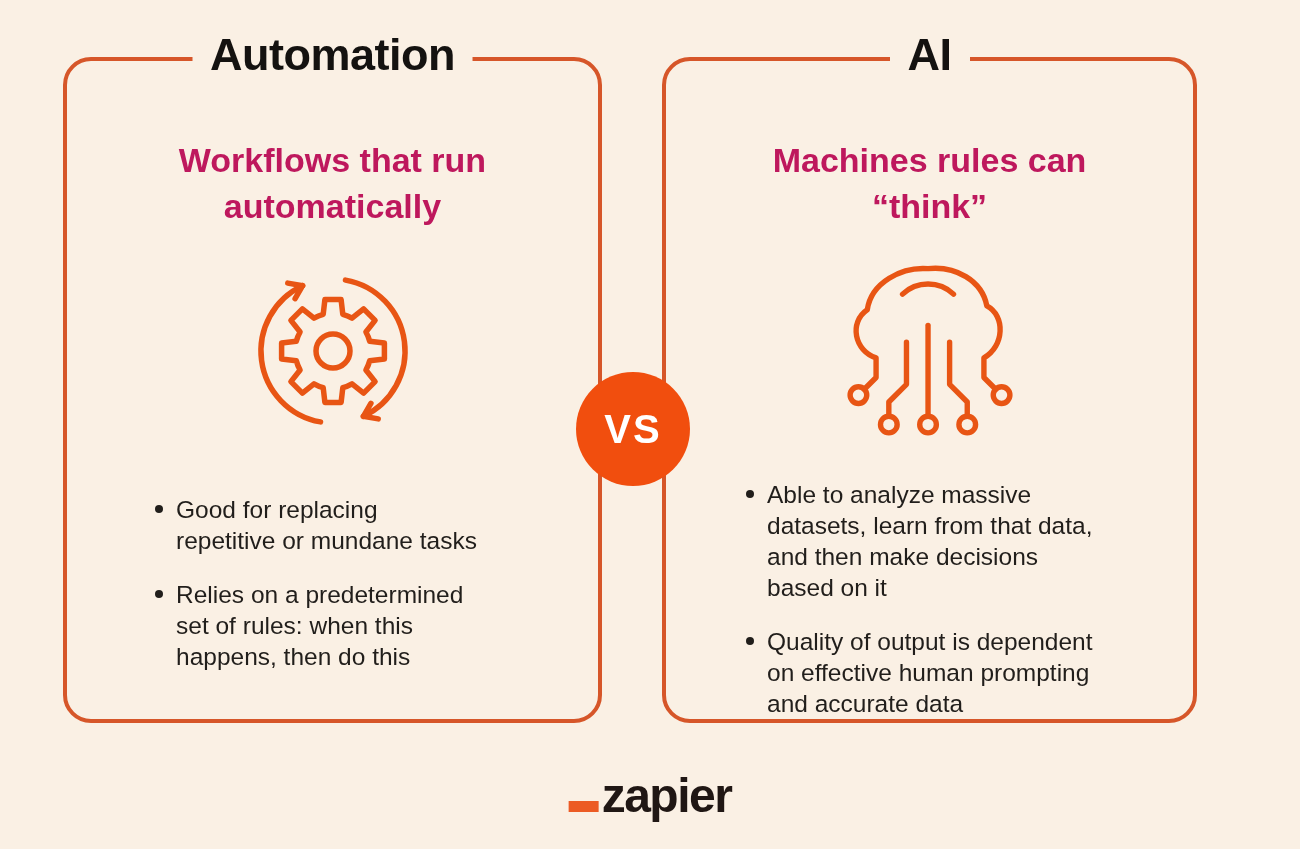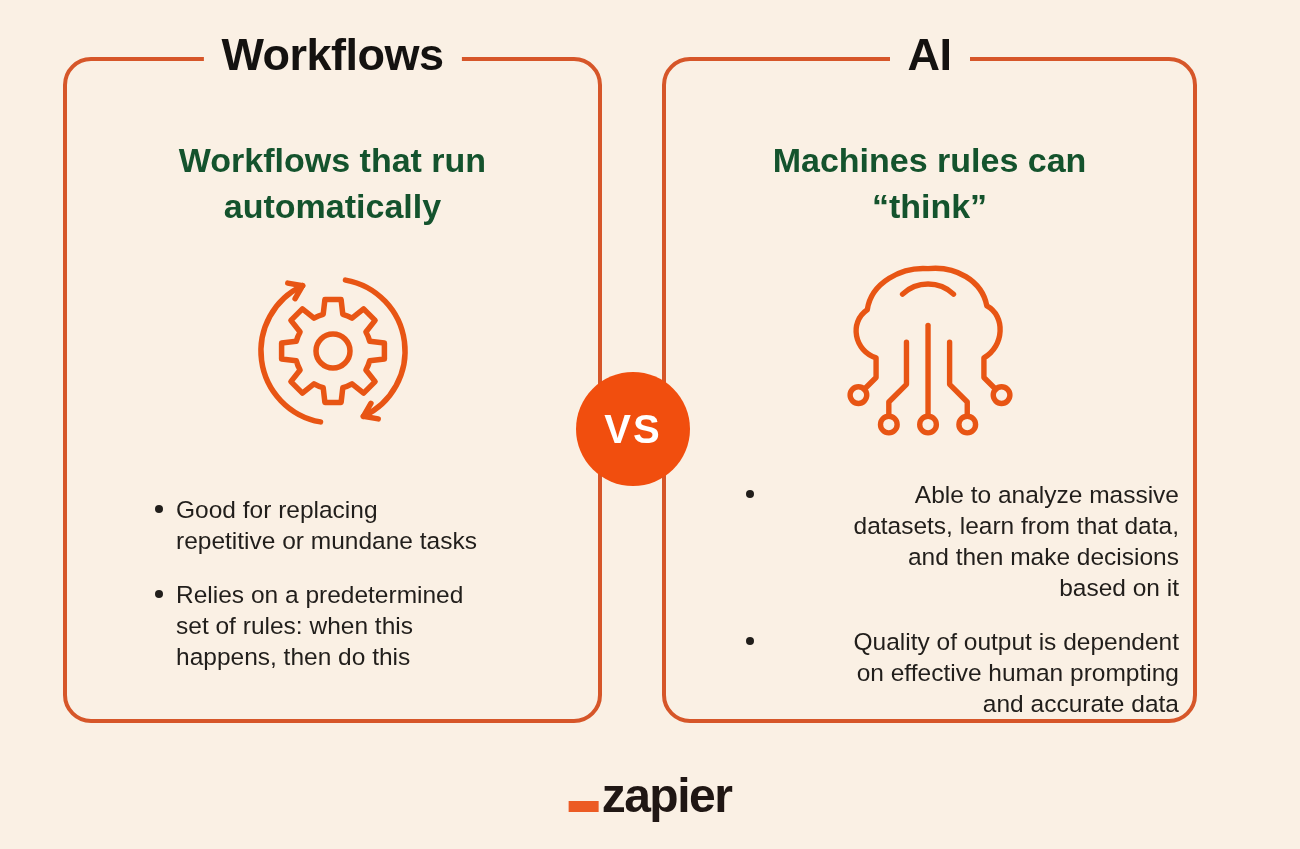--- a/index.html
+++ b/index.html
@@ -29,33 +29,33 @@
     font-size:45px;font-weight:800;letter-spacing:-0.5px;
     color:#141210;white-space:nowrap;
   }
 
   .panel-content{
     box-sizing:border-box;width:100%;height:100%;
     padding-top:76px;text-align:center;
   }
   .heading{
     font-size:34px;line-height:46px;font-weight:600;
-    color:#14532d;white-space:pre-line;
+    color:#be185d;white-space:pre-line;
   }
   .icon-wrap{
     margin-top:26px;height:192px;
     display:flex;align-items:center;justify-content:center;
   }
   .bullets{
     list-style:none;margin:0;padding:0;
     text-align:left;
     font-size:24.5px;line-height:31px;color:#211E1B;
   }
   .panel.left  .bullets{margin:47px 20px 0 84px;}
-  .panel.right .bullets{margin:32px 14px 0 76px;text-align:right;}
+  .panel.right .bullets{margin:32px 14px 0 76px;}
   .bullets li{position:relative;padding-left:25px;white-space:pre-line;}
   .bullets li + li{margin-top:23px;}
   .bullets li .dot{
     position:absolute;left:4px;top:11px;
     width:8px;height:8px;border-radius:50%;background:#211E1B;
   }
 
   .vs-badge{
     position:absolute;left:576px;top:372px;
     width:114px;height:114px;border-radius:50%;
@@ -79,21 +79,21 @@
   }
 
   svg .stroke{fill:none;stroke:#E85514;stroke-width:5.5;stroke-linecap:round;stroke-linejoin:round;}
 </style>
 </head>
 <body>
 
 <div class="canvas">
 
   <section class="panel left">
-    <div class="panel-title">Workflows</div>
+    <div class="panel-title">Automation</div>
     <div class="panel-content">
       <div class="heading">Workflows that run
 automatically</div>
 
       <div class="icon-wrap">
         <svg width="190" height="190" viewBox="-95 -95 190 190" aria-hidden="true">
 
           <path class="stroke" d="
             M -9.8,-36.7 L -8.1,-51.4 L 8.1,-51.4 L 9.8,-36.7
             A 38 38 0 0 1 19.0,-32.9 L 30.6,-42.1 L 42.1,-30.6 L 32.9,-19.0

